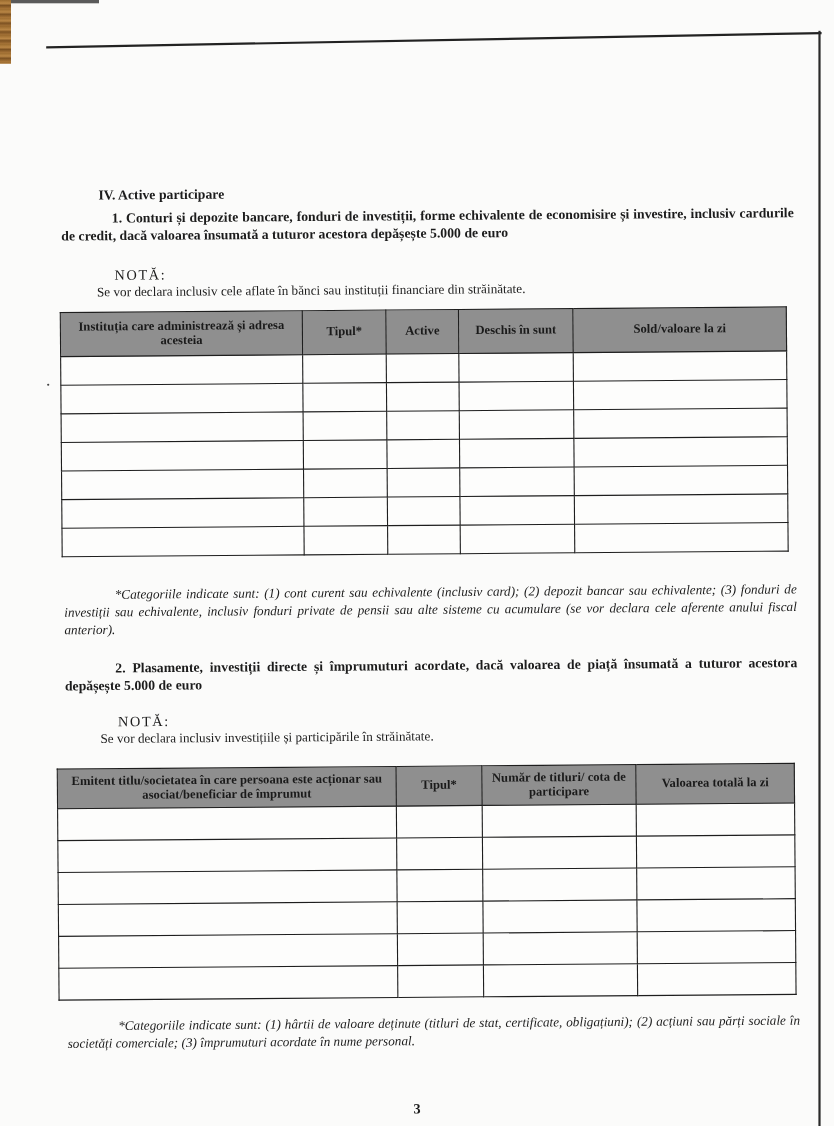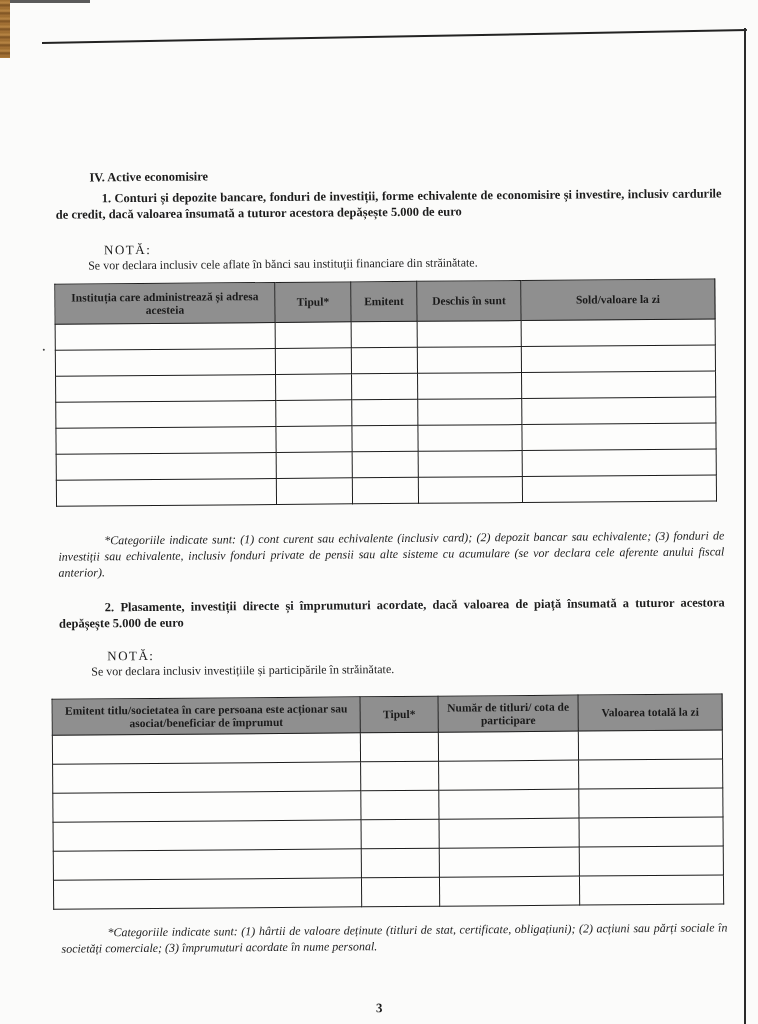--- a/index.html
+++ b/index.html
@@ -66,42 +66,42 @@
 </head>
 <body>
 
 <div class="wood"></div>
 <div class="topstrip"></div>
 <div class="rule-top"></div>
 <div class="rule-right"></div>
 
 <div class="content">
 
-  <div class="h-section">IV. Active economisire</div>
+  <div class="h-section">IV. Active participare</div>
 
   <div class="h-sub" style="top:188px;">1. Conturi și depozite bancare, fonduri de investiții, forme echivalente de economisire și investire, inclusiv cardurile de credit, dacă valoarea însumată a tuturor acestora depășește 5.000 de euro</div>
 
   <div class="nota-label" style="top:240px;">NOTĂ:</div>
   <div class="nota-text" style="top:256px;">Se vor declara inclusiv cele aflate în bănci sau instituții financiare din străinătate.</div>
 
   <div class="dot"></div>
 
   <table class="form" style="left:56px; top:281px; width:660px;">
     <colgroup>
       <col style="width:220px">
         <col style="width:76px">
         <col style="width:66px">
         <col style="width:104px">
         <col style="width:194px">
     </colgroup>
     <thead>
       <tr style="height:40px;">
         <th>Instituția care administrează și adresa acesteia</th>
         <th>Tipul*</th>
-        <th>Emitent</th>
+        <th>Active</th>
         <th>Deschis în sunt</th>
         <th>Sold/valoare la zi</th>
       </tr>
     </thead>
     <tbody>
       <tr style="height:26px;">
         <td></td>
         <td></td>
         <td></td>
         <td></td>

